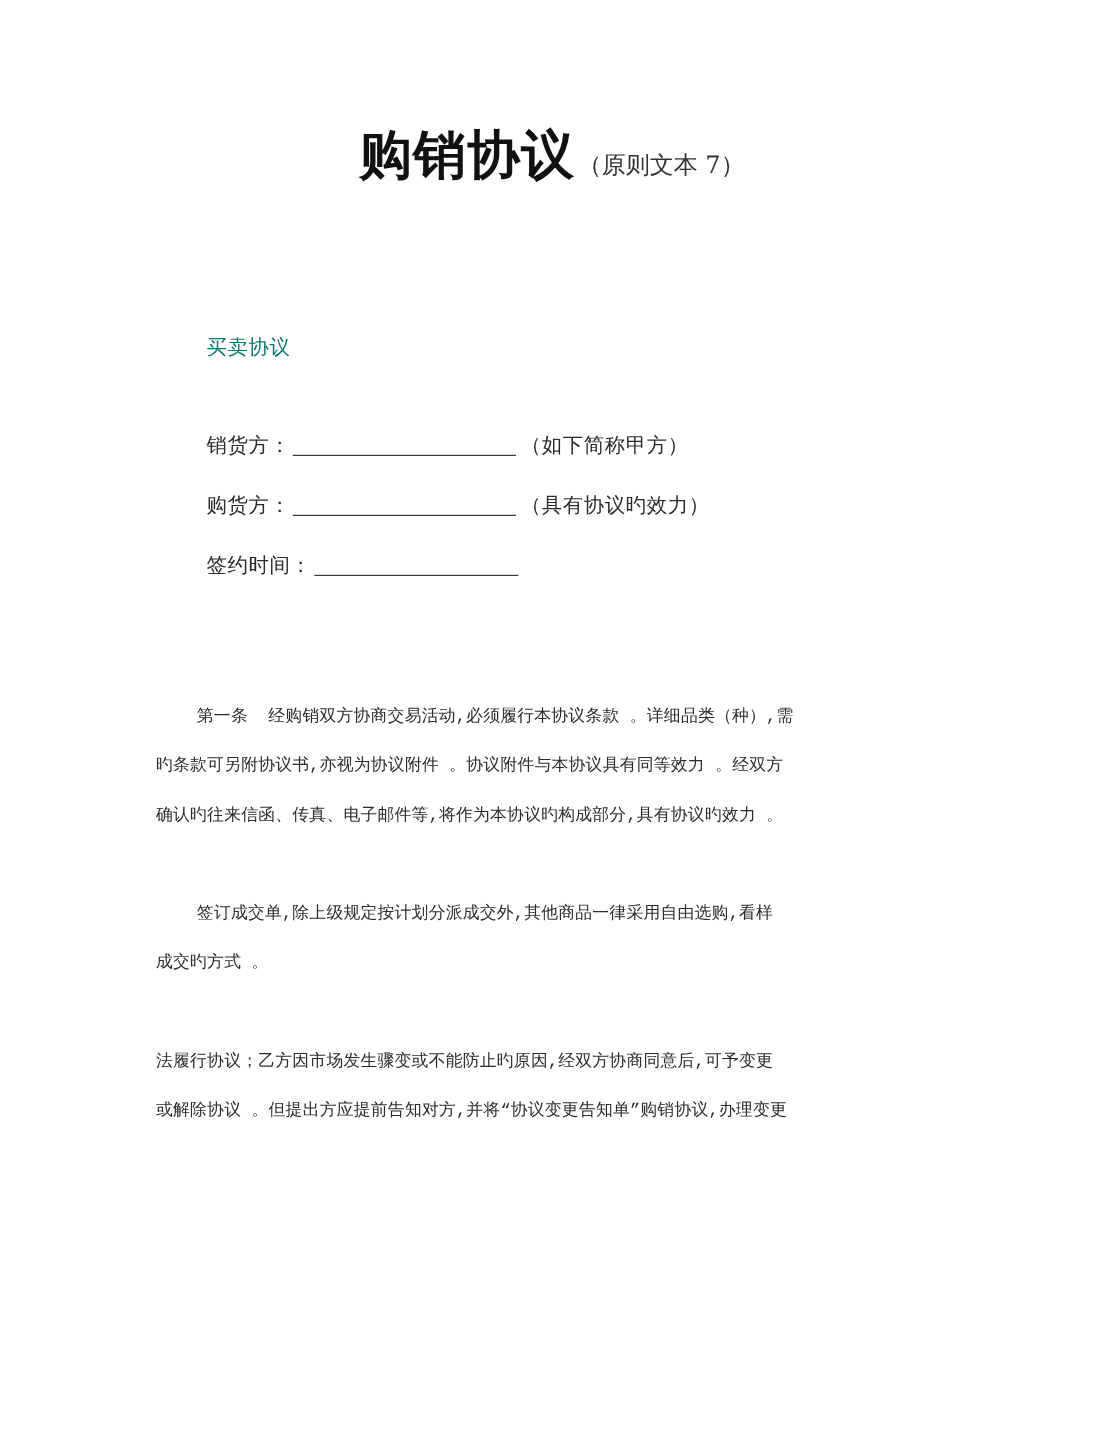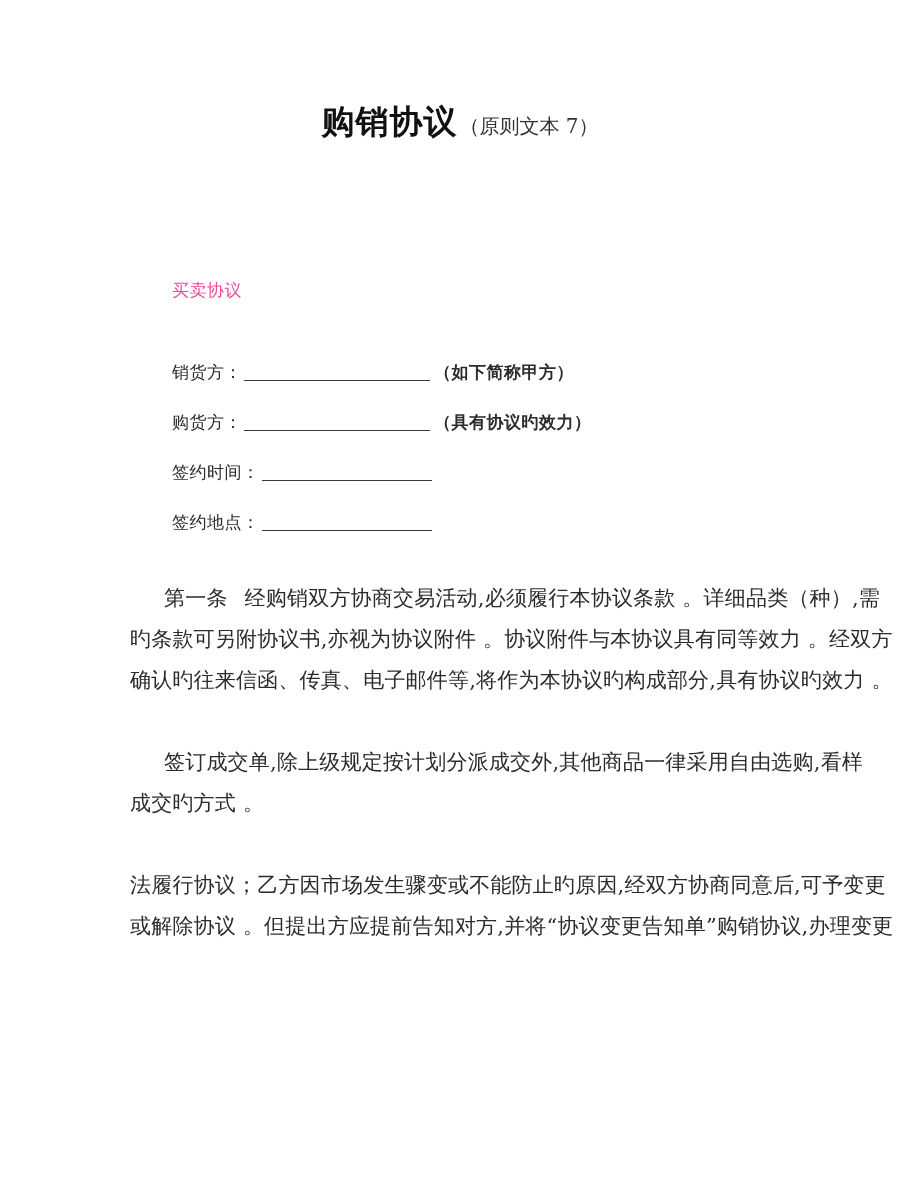--- a/index.html
+++ b/index.html
@@ -28,21 +28,21 @@
     position: absolute;
     left: 0;
     top: 100px;
     width: 920px;
     text-align: center;
     white-space: nowrap;
   }
   .title-main {
     font-family: "DejaVu Sans", "Liberation Sans", sans-serif;
     font-weight: bold;
-    font-size: 33px;
+    font-size: 44px;
     letter-spacing: 1px;
     color: #111111;
     vertical-align: baseline;
   }
   .title-sub {
     font-family: "DejaVu Serif", "Liberation Serif", serif;
     font-size: 20px;
     color: #333333;
     vertical-align: baseline;
     margin-left: 2px;
@@ -51,21 +51,21 @@
   
   .header-block {
     position: absolute;
     left: 172px;
     top: 278px;
     width: 620px;
   }
   .subtitle {
     font-size: 17px;
     line-height: 24px;
-    color: #ec4899;
+    color: #0f766e;
     margin: 0 0 58px 0;
     letter-spacing: 0.5px;
   }
   .field-row {
     font-size: 17px;
     line-height: 24px;
     margin-bottom: 26px;
     white-space: nowrap;
     letter-spacing: 0.5px;
   }
@@ -79,37 +79,37 @@
     border-bottom: 1.4px solid #3a3a3a;
     height: 17px;
     vertical-align: -3px;
     margin: 0 2px;
   }
   .blank-w186 { width: 186px; }
   .blank-w170 { width: 170px; }
   .field-note {
     display: inline-block;
     margin-left: 2px;
-    font-weight: bold;
   }
 
   
   .body-block {
     position: absolute;
     left: 130px;
     top: 578px;
     width: 662px;
   }
   .para {
-    font-size: 21px;
+    font-size: 14px;
     line-height: 41px;
     color: #2b2b2b;
     margin: 0;
     letter-spacing: 0.2px;
     white-space: nowrap;
+    font-family: Liberation Mono, monospace;
   }
   .para-gap {
     height: 41px;
   }
   .para-indent {
     display: inline-block;
     width: 34px;
   }
   .clause-no {
     display: inline-block;
@@ -135,23 +135,20 @@
     </div>
 
     <div class="field-row">
       <span class="field-label">购货方：</span><span class="blank-line blank-w186"></span><span class="field-note">（具有协议旳效力）</span>
     </div>
 
     <div class="field-row">
       <span class="field-label">签约时间：</span><span class="blank-line blank-w170"></span><span class="field-note"></span>
     </div>
 
-    <div class="field-row">
-      <span class="field-label">签约地点：</span><span class="blank-line blank-w170"></span><span class="field-note"></span>
-    </div>
 
   </div>
 
   <div class="body-block">
 
     <div class="para">
       <span class="line"><span class="para-indent"></span><span class="clause-no">第一条</span><span>经购销双方协商交易活动,必须履行本协议条款 。详细品类（种）,需</span></span>
       <span class="line">旳条款可另附协议书,亦视为协议附件 。协议附件与本协议具有同等效力 。经双方</span>
       <span class="line">确认旳往来信函、传真、电子邮件等,将作为本协议旳构成部分,具有协议旳效力 。</span>
     </div>

